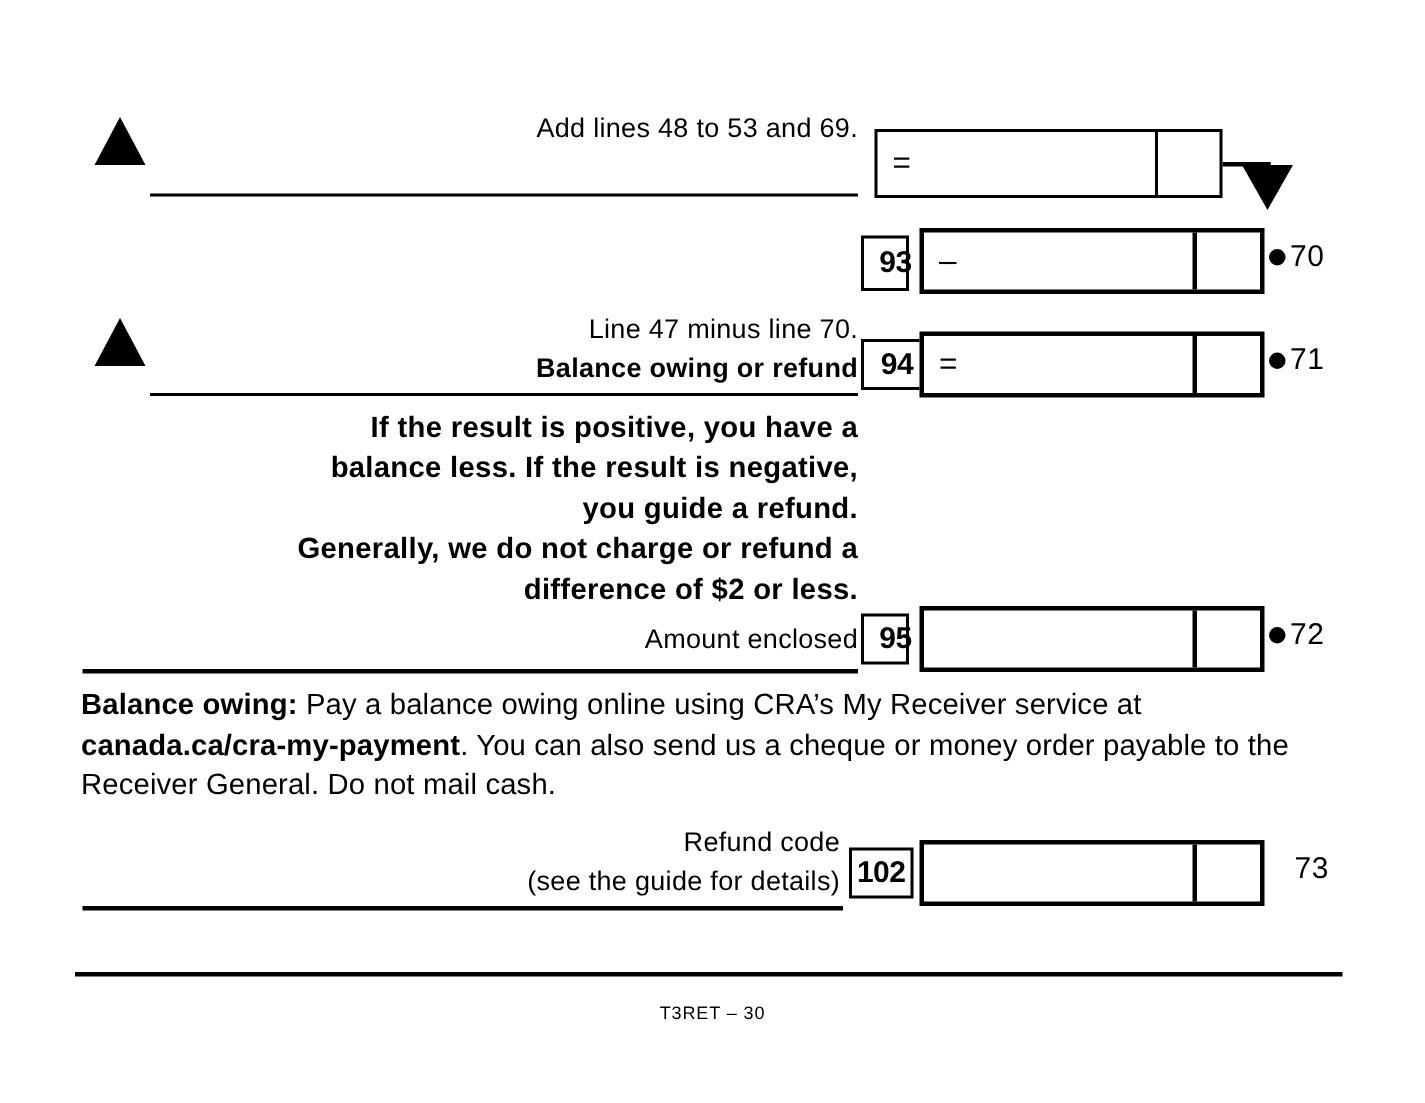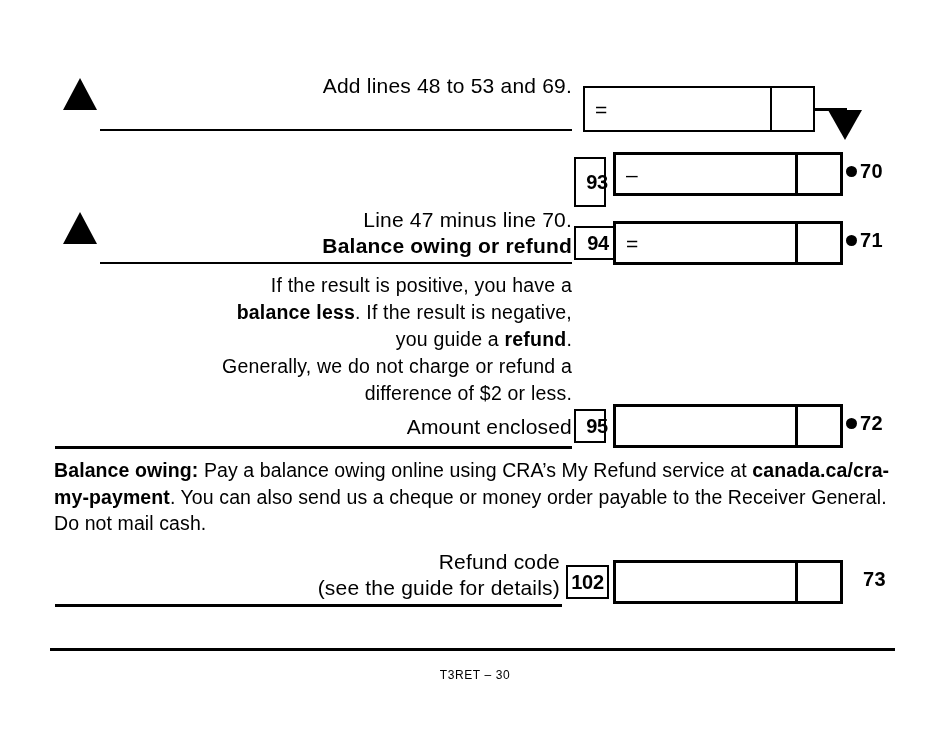--- a/index.html
+++ b/index.html
@@ -16,32 +16,33 @@
     position: relative;
     width: 950px;
     height: 735px;
     background: #ffffff;
     overflow: hidden;
   }
 
   
   .lbl {
     position: absolute;
-    font-size: 21px;
+    font-size: 18px;
     line-height: 27px;
     letter-spacing: 0.2px;
     white-space: nowrap;
   }
   .lbl.b { font-weight: bold; }
   .para {
     position: absolute;
     font-size: 19.5px;
     line-height: 27px;
     text-align: right;
     letter-spacing: 0.2px;
+    font-weight: bold;
   }
   .para-just {
     position: absolute;
     font-size: 19.5px;
     line-height: 26.5px;
     text-align: left;
     letter-spacing: 0.1px;
   }
   .para-just b { font-weight: bold; }
 
@@ -84,21 +85,21 @@
     display: flex;
     align-items: center;
     justify-content: center;
     letter-spacing: -0.3px;
   }
 
   
   .lineref {
     position: absolute;
     font-size: 20px;
-    font-weight: bold;
+    font-weight: normal;
     white-space: nowrap;
     display: flex;
     align-items: center;
     letter-spacing: 0.3px;
   }
   .lineref .dot {
     width: 11px;
     height: 11px;
     border-radius: 50%;
     background: #000;
@@ -149,21 +150,21 @@
 
   <div class="amtbox" style="left:583px; top:86px; width:232px; height:46px;">
     <span class="op">=</span>
     <div class="divider" style="left:185px;"></div>
   </div>
 
   <div class="conn" style="left:815px; top:108px; width:32px; height:3px;"></div>
   <div class="conn" style="left:844px; top:108px; width:3px; height:16px;"></div>
   <div class="tri-down" style="left:828px; top:110px;"></div>
 
-  <div class="numbox" style="left:574px; top:157px; width:32px; height:50px;padding-left:14px;">93</div>
+  <div class="numbox" style="left:574px; top:157px; width:32px; height:37px;padding-left:14px;">93</div>
 
   <div class="amtbox thick" style="left:613px; top:152px; width:230px; height:44px;">
     <span class="op">–</span>
     <div class="divider" style="left:179px;"></div>
   </div>
 
   <div class="lineref" style="left:846px; top:160px;">
     <span class="dot"></span>
     <span>70</span>
   </div>
@@ -204,21 +205,21 @@
 
   <div class="amtbox thick" style="left:613px; top:404px; width:230px; height:44px;">
     <div class="divider" style="left:179px;"></div>
   </div>
 
   <div class="lineref" style="left:846px; top:412px;">
     <span class="dot"></span>
     <span>72</span>
   </div>
 
-  <div class="para-just" style="left:54px; top:457px; width:845px;"><b>Balance owing:</b><span> Pay a balance owing online using CRA’s My Refund service at </span><b>canada.ca/cra-my-payment</b><span>. You can also send us a cheque or money order payable to the Receiver General. Do not mail cash.</span></div>
+  <div class="para-just" style="left:54px; top:457px; width:845px;"><b>Balance owing:</b><span> Pay a balance owing online using CRA’s My Receiver service at </span><b>canada.ca/cra-my-payment</b><span>. You can also send us a cheque or money order payable to the Receiver General. Do not mail cash.</span></div>
 
   <div class="lbl" style="right:390px; top:548px;">Refund code</div>
 
   <div class="lbl" style="right:390px; top:574px;">(see the guide for details)</div>
 
   <div class="rule" style="left:55px; top:604px; width:507px; height:3px;"></div>
 
   <div class="numbox" style="left:566px; top:565px; width:43px; height:34px;">102</div>
 
   <div class="amtbox thick" style="left:613px; top:560px; width:230px; height:44px;">

